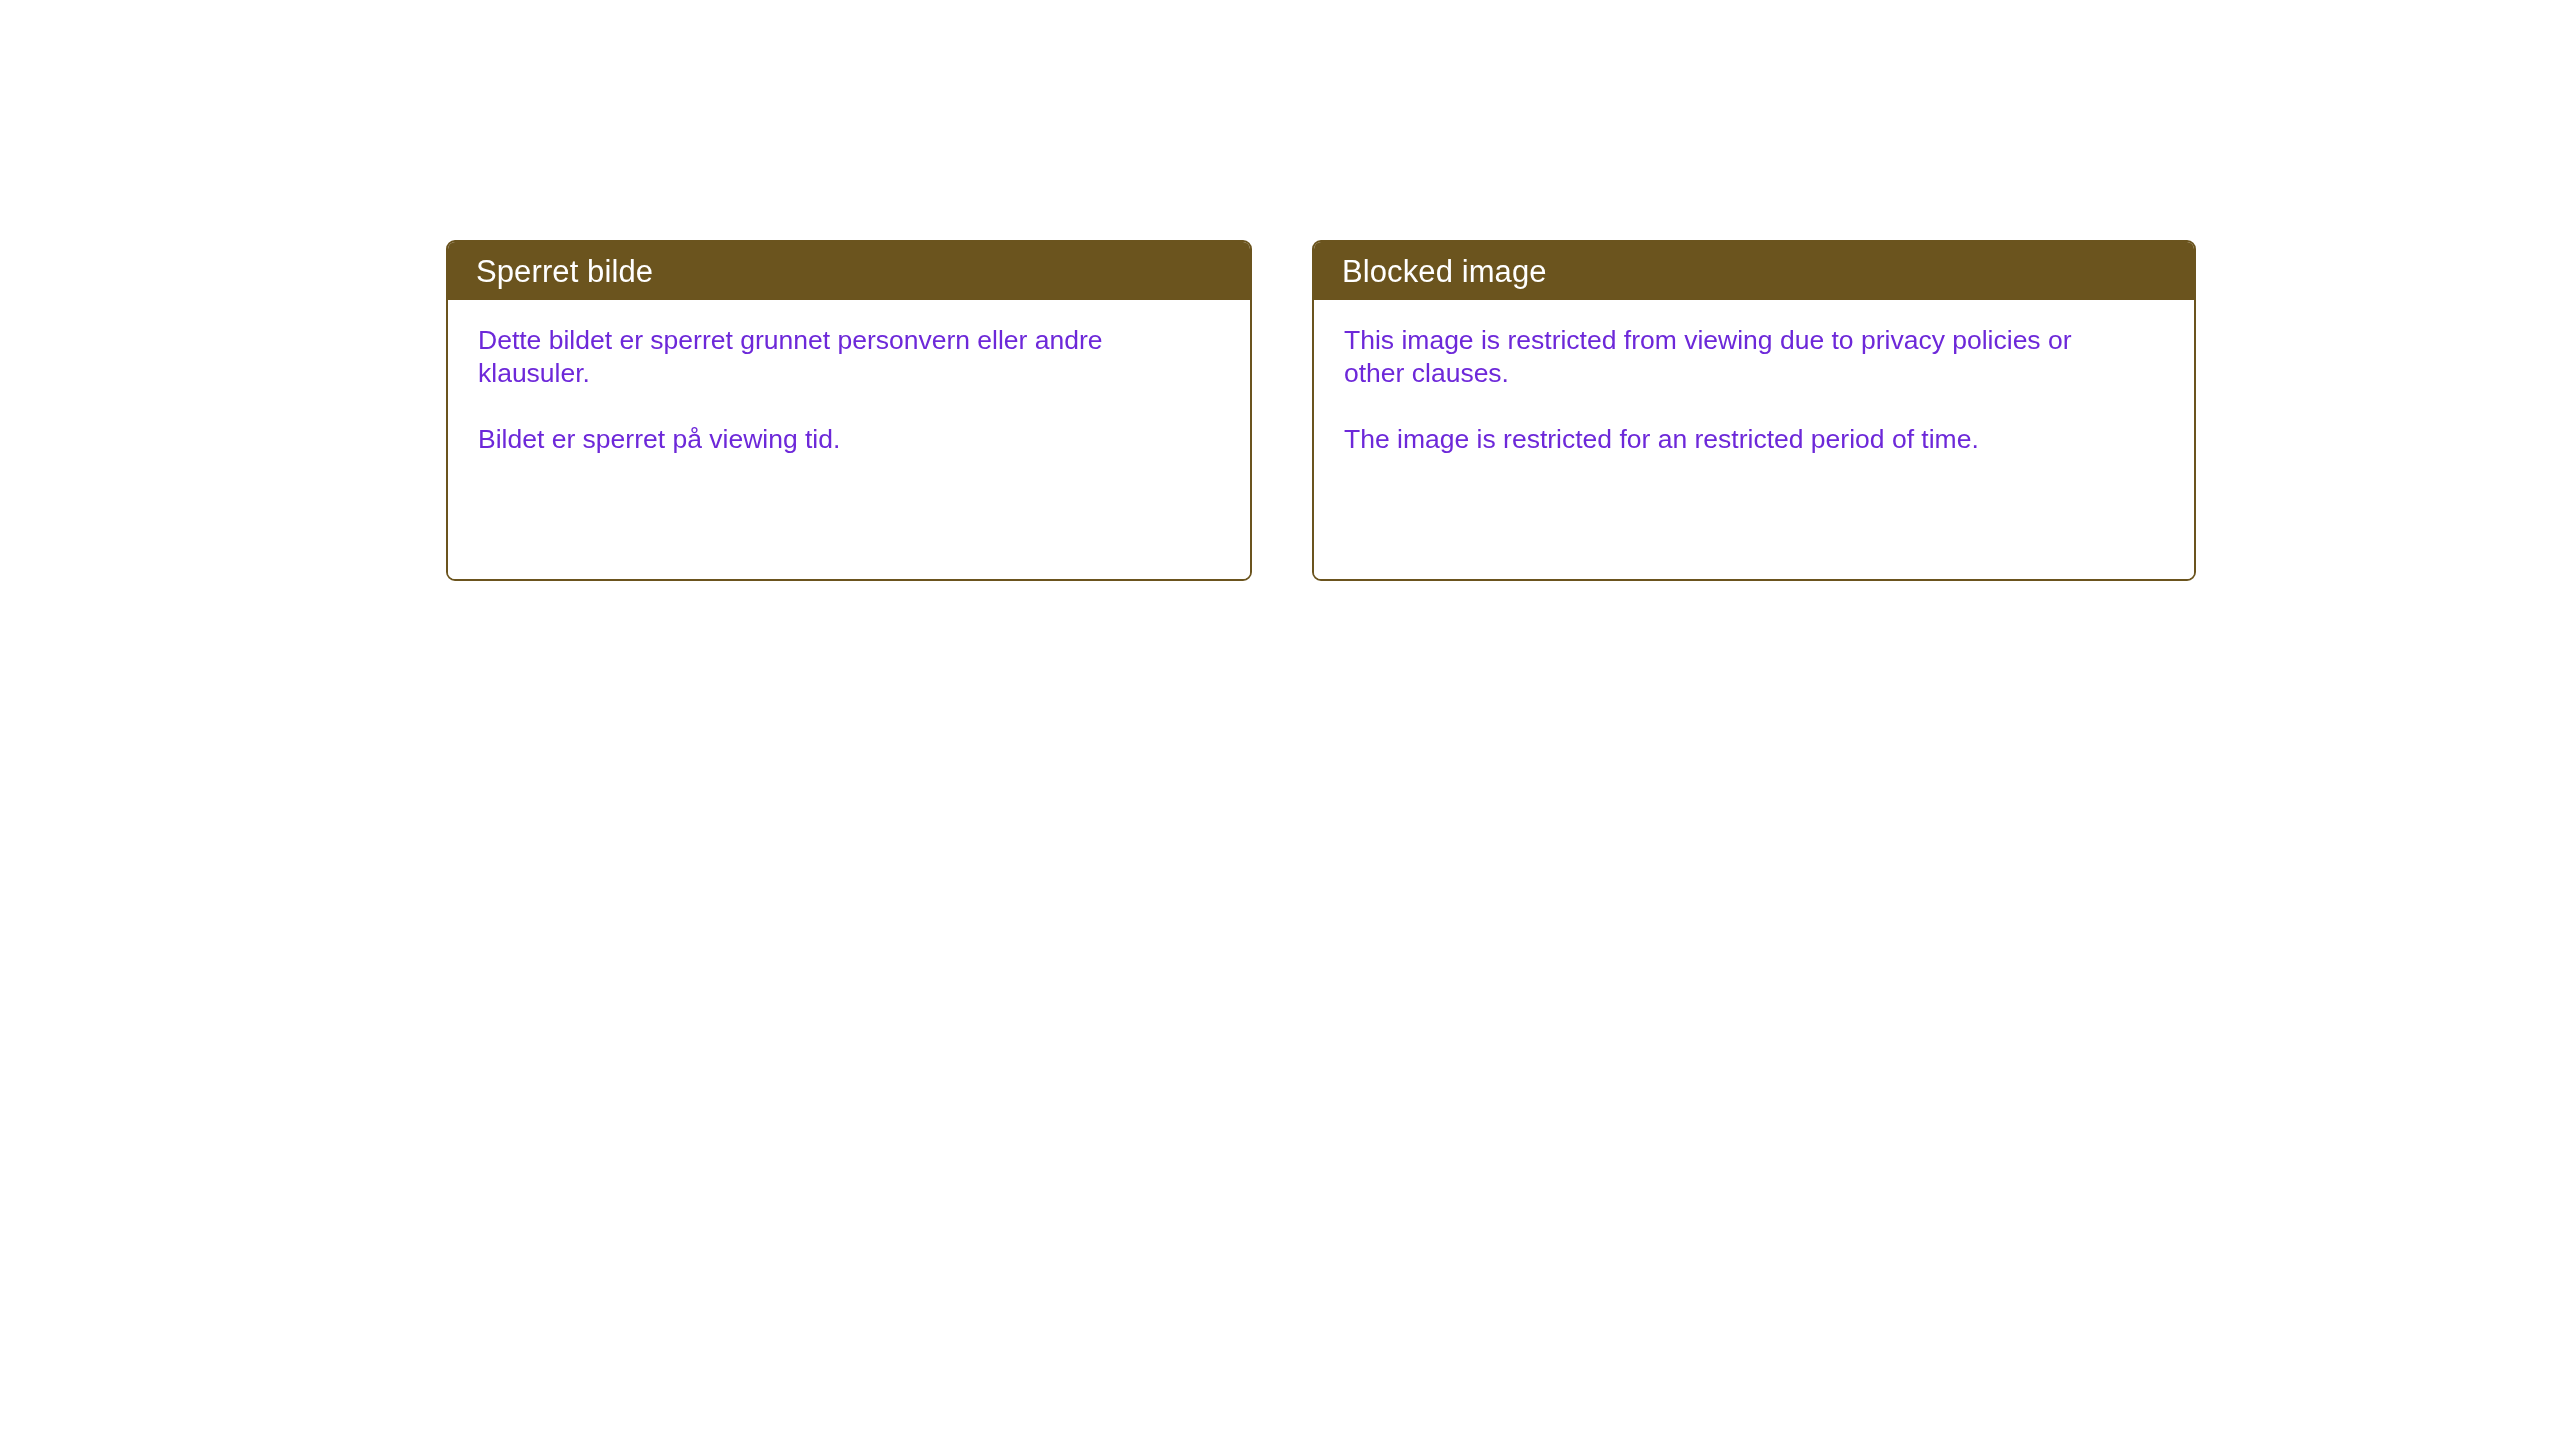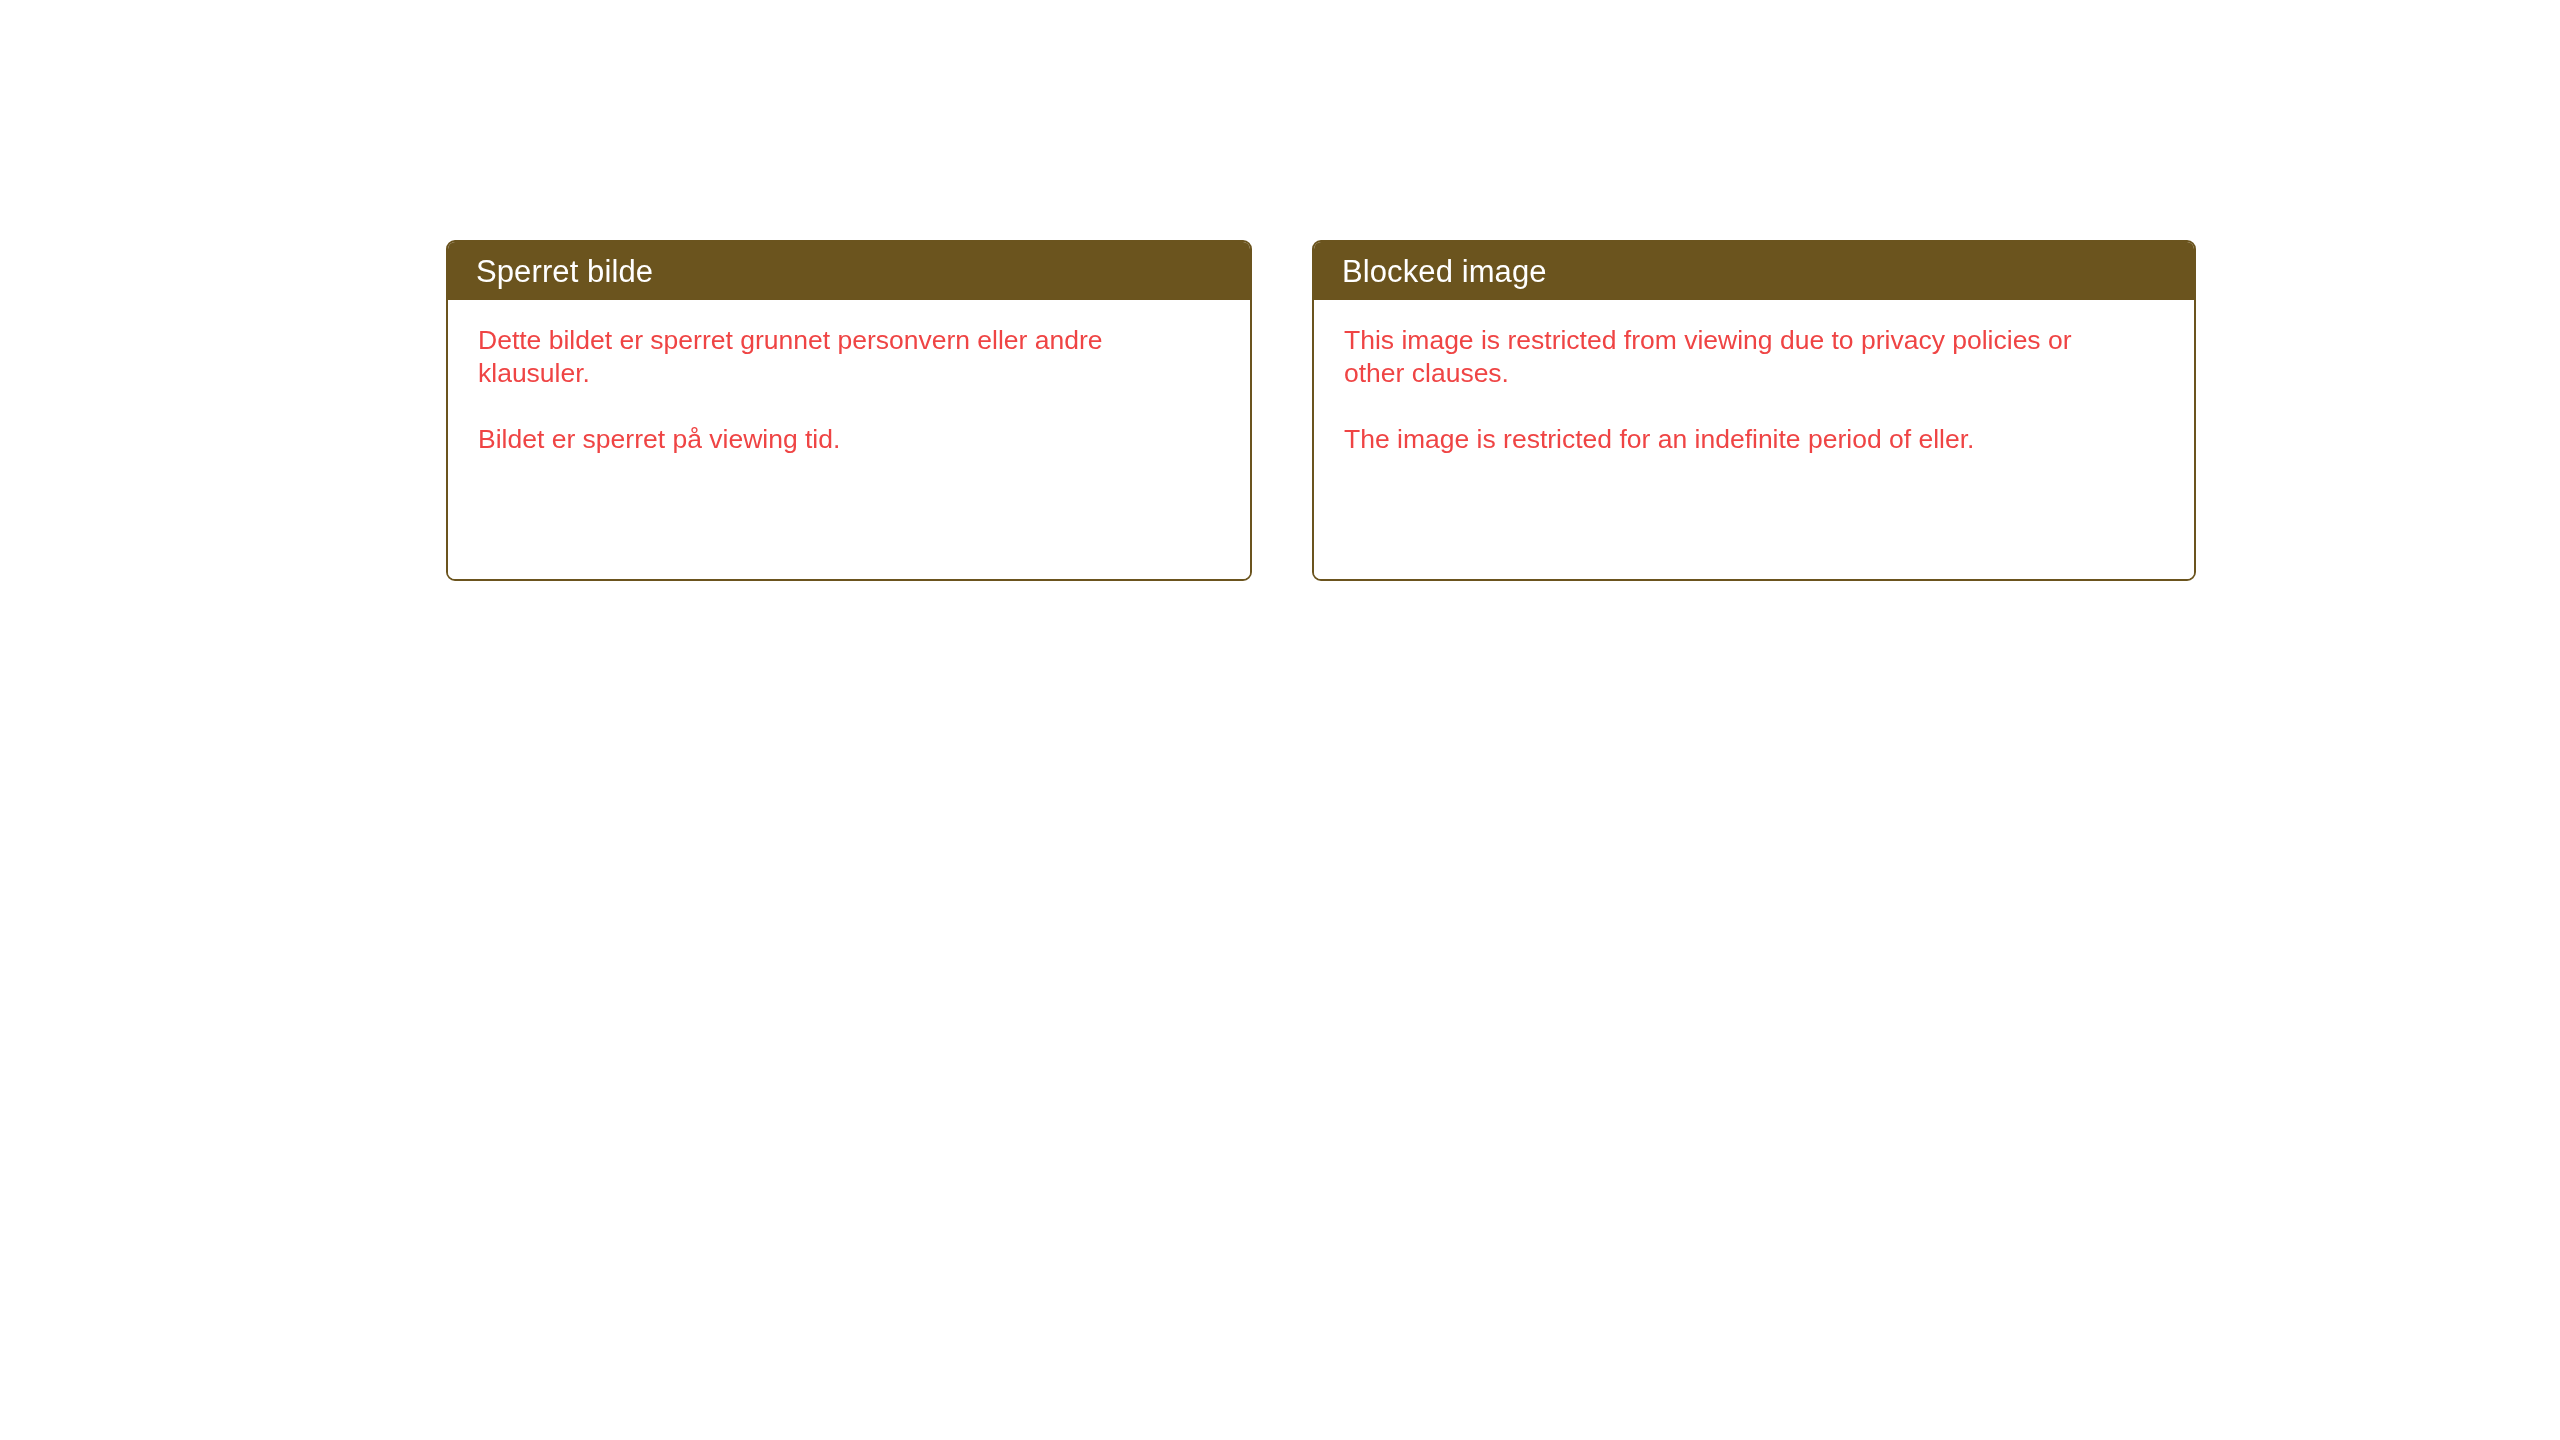--- a/index.html
+++ b/index.html
@@ -63,21 +63,21 @@
     white-space: nowrap;
   }
 
   .card-body {
     flex: 1 1 auto;
     background: #ffffff;
     padding: 24px 30px 0 30px;
   }
 
   .card-paragraph {
-    color: #ef4444;
+    color: #6d28d9;
     font-size: 26.5px;
     line-height: 33px;
     font-weight: 400;
     margin: 0;
     max-width: 740px;
   }
 
   .card-paragraph + .card-paragraph {
     margin-top: 33px;
   }
@@ -96,17 +96,17 @@
       <p class="card-paragraph">Bildet er sperret på viewing tid.</p>
     </div>
   </section>
 
   <section class="notice-card card-en">
     <header class="card-header">
       <h2 class="card-title">Blocked image</h2>
     </header>
     <div class="card-body">
       <p class="card-paragraph">This image is restricted from viewing due to privacy policies or other clauses.</p>
-      <p class="card-paragraph">The image is restricted for an indefinite period of eller.</p>
+      <p class="card-paragraph">The image is restricted for an restricted period of time.</p>
     </div>
   </section>
 
 </div>
 
 </body></html>

